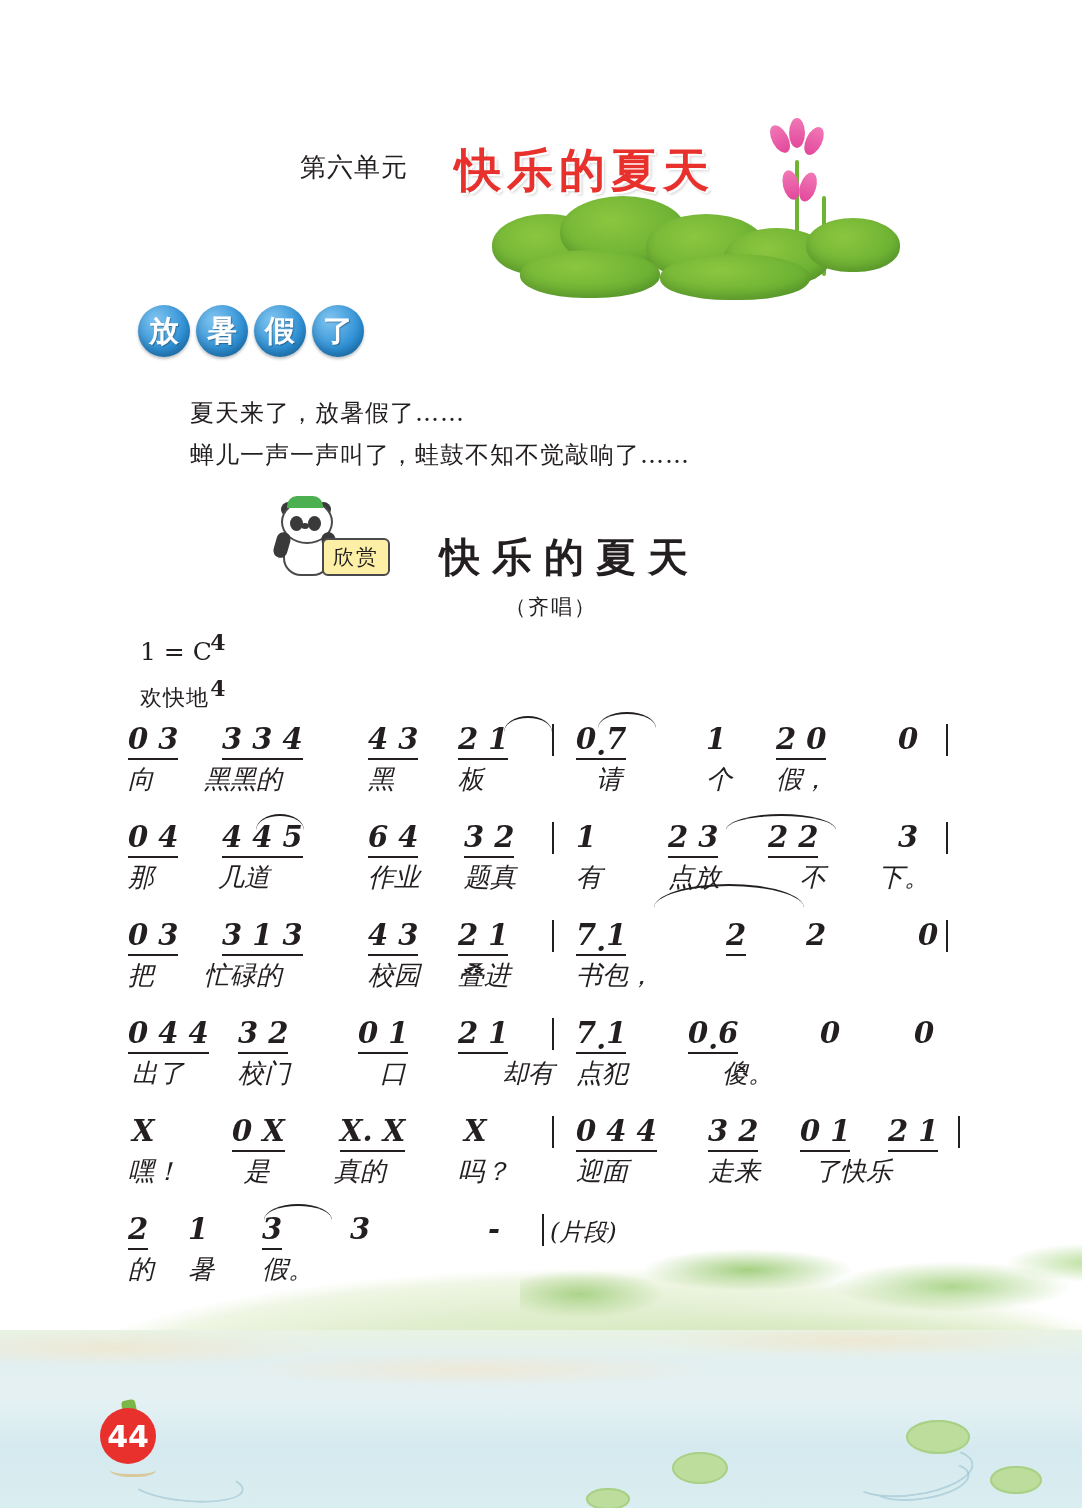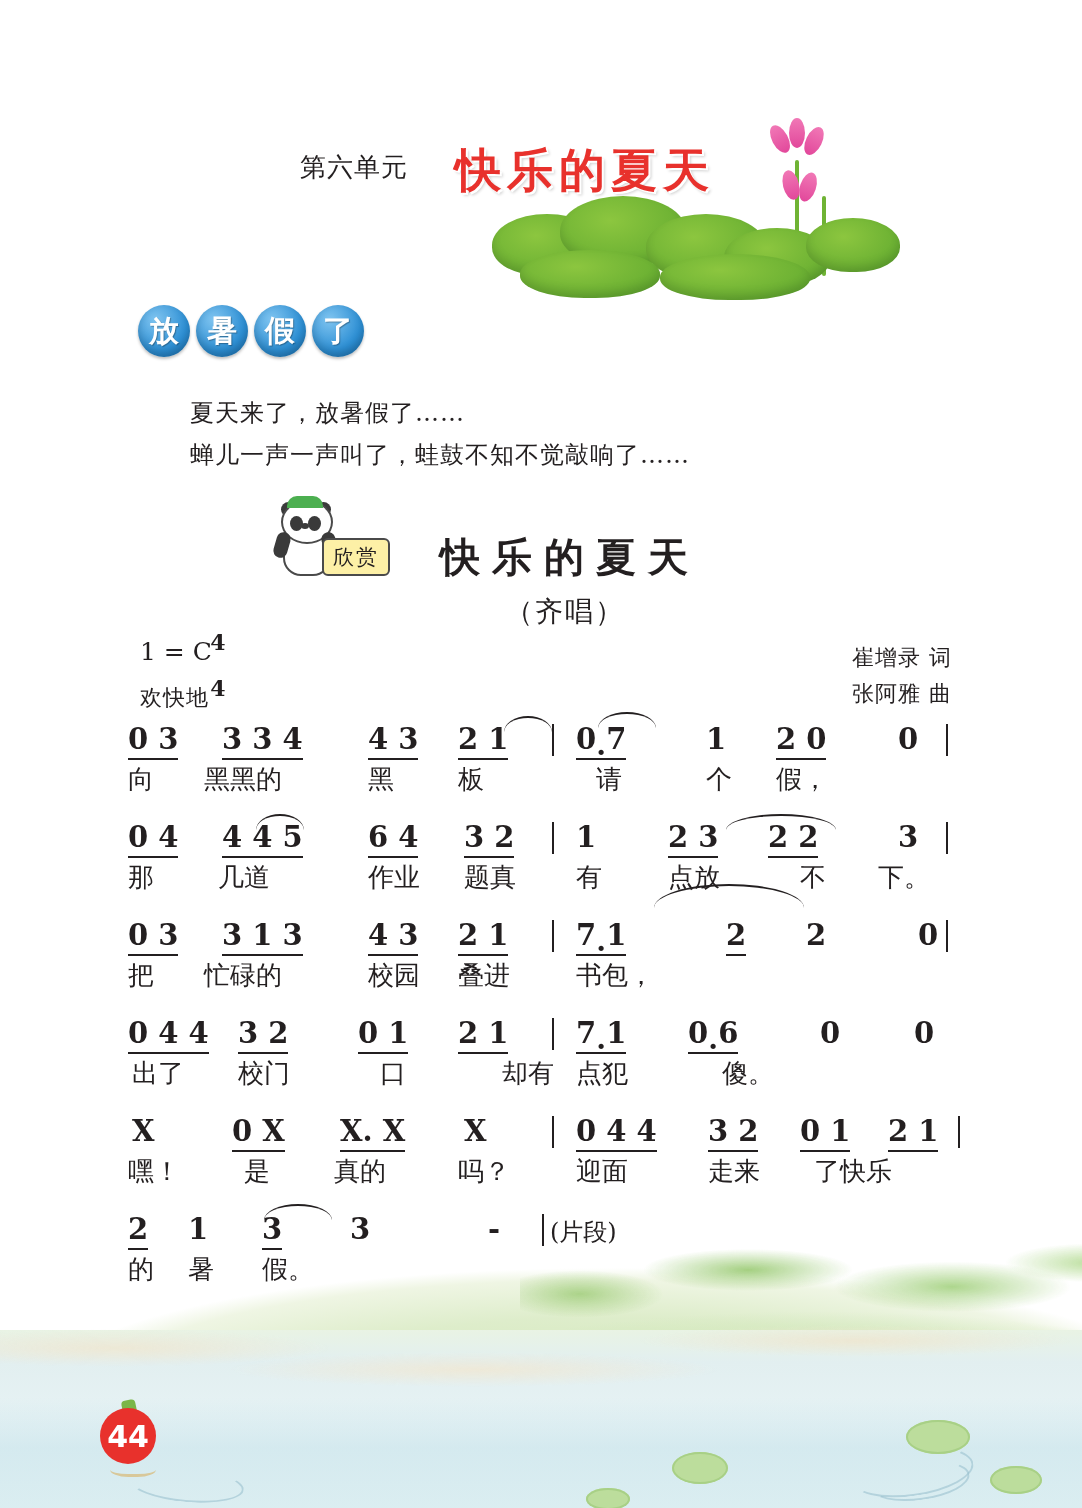--- a/index.html
+++ b/index.html
@@ -154,21 +154,21 @@
     font-family: "DejaVu Sans", sans-serif;
   }
 
   .song-title {
     position: absolute; left: 440px; top: 530px;
     font-size: 40px; font-weight: bold; color: #231f20; letter-spacing: 12px;
     font-family: "DejaVu Sans", sans-serif;
   }
   .song-sub {
     position: absolute; left: 505px; top: 593px;
-    font-size: 28px; color: #231f20; letter-spacing: 2px;
+    font-size: 21px; color: #231f20; letter-spacing: 2px;
     font-family: "DejaVu Serif", serif;
   }
 
   
   .key-sig {
     position: absolute; left: 140px; top: 637px;
     font-size: 25px; color: #231f20; font-family: "DejaVu Serif", serif;
   }
   .time-sig {
     position: absolute; left: 205px; top: 632px;
@@ -181,21 +181,21 @@
     position: absolute; left: 140px; top: 683px;
     font-size: 22px; color: #231f20; font-family: "DejaVu Serif", serif; letter-spacing: 1px;
   }
   .composer {
     position: absolute; right: 130px; top: 640px;
     font-size: 22px; color: #231f20; font-family: "DejaVu Serif", serif;
     line-height: 36px; text-align: right; letter-spacing: 1px;
   }
 
   
-  .score { position: absolute; left: 128px; top: 722px; width: 830px; }
+  .score { position: absolute; left: 128px; top: 722px; width: 830px; font-style: italic; }
   .sys { position: relative; height: 98px; }
   .notes {
     position: relative; height: 40px;
     font-family: "DejaVu Serif", serif;
     font-size: 29px; font-weight: bold; color: #231f20;
   }
   .lyrics {
     position: relative; height: 38px;
     font-family: "DejaVu Serif", serif;
     font-size: 26px; color: #231f20;
@@ -306,24 +306,20 @@
   <div class="song-title">快乐的夏天</div>
   <div class="song-sub">（齐唱）</div>
 
   <div class="key-sig">1 = C</div>
   <div class="time-sig">
     <span class="num">4</span>
     <span class="bar"></span>
     <span class="num">4</span>
   </div>
   <div class="tempo">欢快地</div>
-  <div class="composer">
-    <div>崔增录 词</div>
-    <div>张阿雅 曲</div>
-  </div>
 
   <div class="score">
 
     <div class="sys">
       <div class="slur" style="left:376px; top:-6px; width:48px;"></div>
       <div class="slur" style="left:470px; top:-10px; width:58px;"></div>
       <div class="notes">
         <span class="tok u1" style="left:0px;">0 3</span>
         <span class="tok u1" style="left:94px;">3 3 4</span>
         <span class="tok u1" style="left:240px;">4 3</span>

